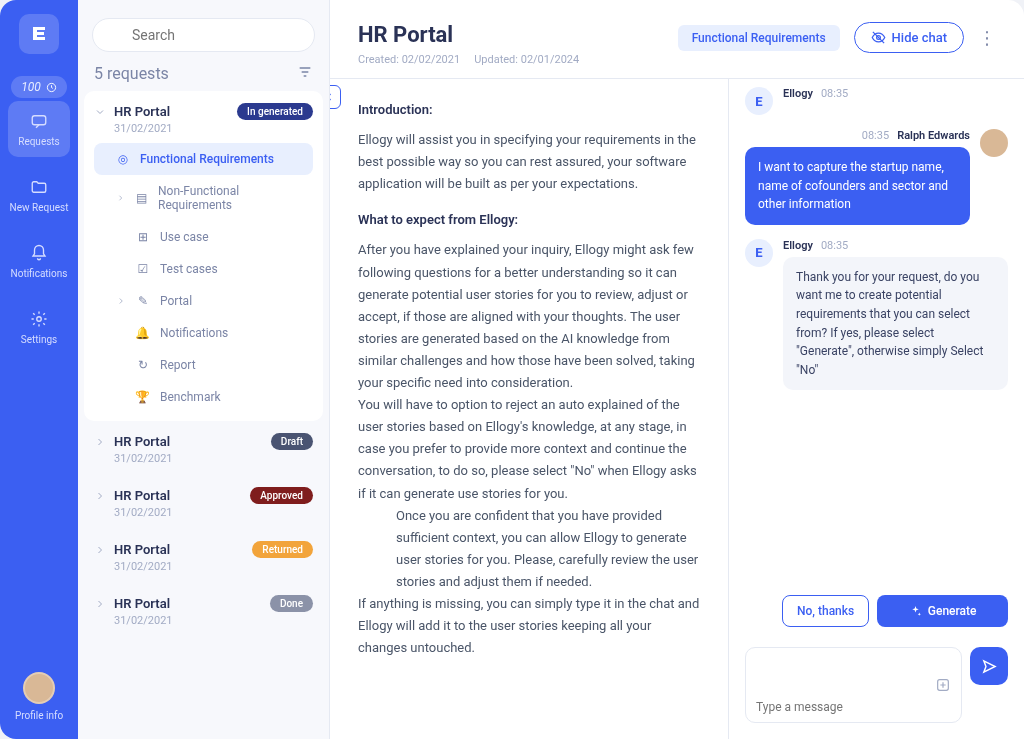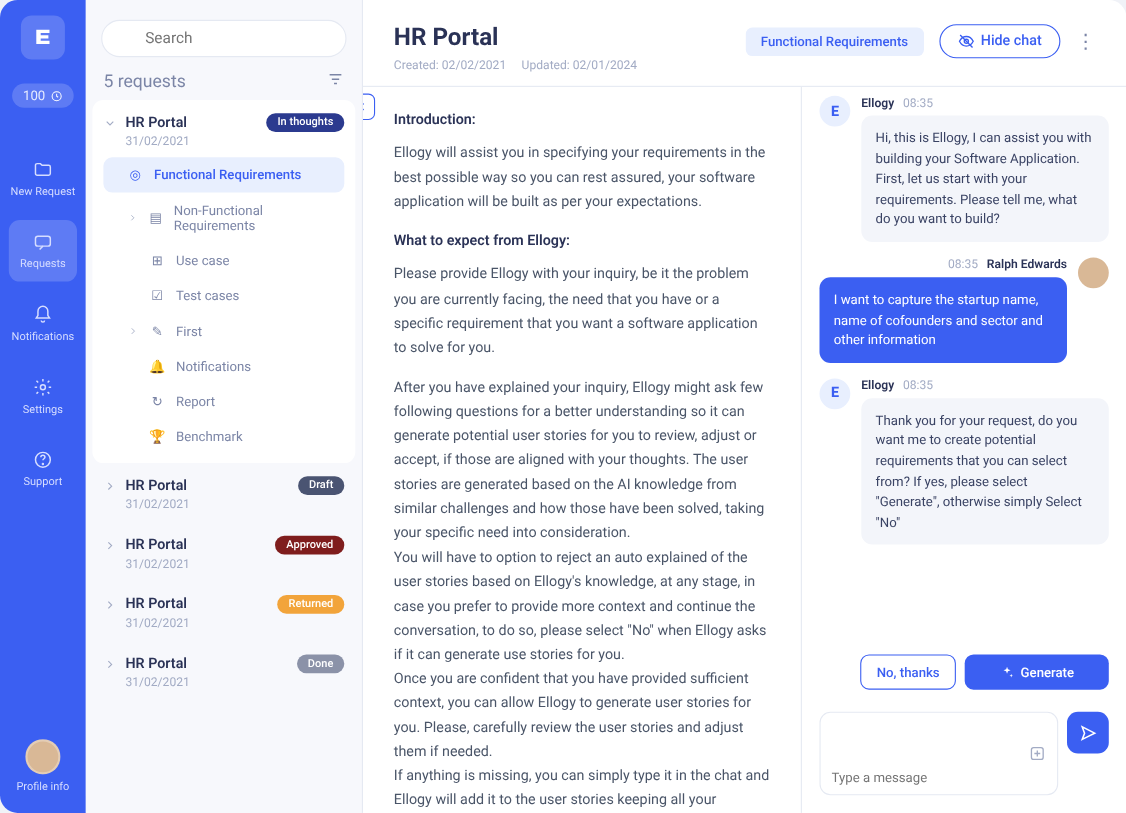--- a/index.html
+++ b/index.html
@@ -14,21 +14,21 @@
     --bg: #F7F8FC;
     --white: #FFFFFF;
   }
   * { box-sizing: border-box; margin: 0; padding: 0; font-family: -apple-system, BlinkMacSystemFont, "Segoe UI", Roboto, sans-serif; }
   body { background: #F0F2F7; width: 1024px; height: 739px; overflow: hidden; }
   .app { display: flex; width: 100%; height: 100%; background: var(--white); border-radius: 16px; }
 
   
   .rail { width: 78px; background: var(--blue); display: flex; flex-direction: column; align-items: center; padding: 14px 0 18px; border-radius: 16px 0 0 16px; color: #E6EBFF; }
   .rail .logo { width: 40px; height: 40px; background: rgba(255,255,255,0.18); border-radius: 10px; display: flex; align-items: center; justify-content: center; margin-bottom: 22px; }
-  .rail .badge { background: rgba(255,255,255,0.18); padding: 4px 10px; border-radius: 12px; font-size: 12px; display: flex; align-items: center; gap: 5px; margin-bottom: 36px; }
+  .rail .badge { background: rgba(255,255,255,0.18); padding: 4px 10px; border-radius: 12px; font-size: 12px; display: flex; align-items: center; gap: 5px; margin-bottom: 3px; font-style: italic; }
   .rail .nav { display: flex; flex-direction: column; gap: 10px; align-items: center; width: 100%; }
   .rail .nav-item { font-size: 10px; color: #D6DDFF; display: flex; flex-direction: column; align-items: center; gap: 5px; padding: 10px 0; width: 62px; border-radius: 10px; cursor: pointer; }
   .rail .nav-item.active { background: rgba(255,255,255,0.18); }
   .rail .nav-item .icn { width: 20px; height: 20px; display: flex; align-items: center; justify-content: center; }
   .rail .spacer { flex: 1; }
   .rail .profile { font-size: 10px; color: #D6DDFF; text-align: center; }
   .rail .profile .avatar { width: 32px; height: 32px; border-radius: 50%; background: #D9B896; margin: 0 auto 6px; border: 2px solid rgba(255,255,255,0.3); }
 
   
   .sidebar { width: 252px; background: var(--bg); display: flex; flex-direction: column; border-right: 1px solid var(--border); }
@@ -112,64 +112,54 @@
         </svg>
     </div>
     <div class="badge">
       <span>100</span>
       <svg width="11" height="11" viewBox="0 0 24 24" fill="none" stroke="#fff" stroke-width="2">
           <circle cx="12" cy="12" r="9"></circle>
           <path d="M12 7v5l3 2"></path>
         </svg>
     </div>
     <div class="nav">
-      <div class="nav-item">
-        <span class="icn">
-            <svg width="18" height="18" viewBox="0 0 24 24" fill="none" stroke="currentColor" stroke-width="1.8">
-              <path d="M3 7a2 2 0 012-2h4l2 2h8a2 2 0 012 2v8a2 2 0 01-2 2H5a2 2 0 01-2-2z"></path>
-            </svg>
-          </span>
-        <span>New Request</span>
-      </div>
       <div class="nav-item active">
         <span class="icn">
             <svg width="18" height="18" viewBox="0 0 24 24" fill="none" stroke="currentColor" stroke-width="1.8">
               <rect x="3" y="5" width="18" height="12" rx="3"></rect>
               <path d="M8 21l4-4"></path>
             </svg>
           </span>
         <span>Requests</span>
       </div>
       <div class="nav-item">
         <span class="icn">
             <svg width="18" height="18" viewBox="0 0 24 24" fill="none" stroke="currentColor" stroke-width="1.8">
+              <path d="M3 7a2 2 0 012-2h4l2 2h8a2 2 0 012 2v8a2 2 0 01-2 2H5a2 2 0 01-2-2z"></path>
+            </svg>
+          </span>
+        <span>New Request</span>
+      </div>
+      <div class="nav-item">
+        <span class="icn">
+            <svg width="18" height="18" viewBox="0 0 24 24" fill="none" stroke="currentColor" stroke-width="1.8">
               <path d="M6 8a6 6 0 1112 0v5l2 3H4l2-3z"></path>
               <path d="M10 19a2 2 0 004 0"></path>
             </svg>
           </span>
         <span>Notifications</span>
       </div>
       <div class="nav-item">
         <span class="icn">
             <svg width="18" height="18" viewBox="0 0 24 24" fill="none" stroke="currentColor" stroke-width="1.8">
               <circle cx="12" cy="12" r="3"></circle>
               <path d="M12 2v3M12 19v3M4.2 4.2l2.1 2.1M17.7 17.7l2.1 2.1M2 12h3M19 12h3M4.2 19.8l2.1-2.1M17.7 6.3l2.1-2.1"></path>
             </svg>
           </span>
         <span>Settings</span>
-      </div>
-      <div class="nav-item">
-        <span class="icn">
-            <svg width="18" height="18" viewBox="0 0 24 24" fill="none" stroke="currentColor" stroke-width="1.8">
-              <circle cx="12" cy="12" r="9"></circle>
-              <path d="M9.5 9a2.5 2.5 0 115 0c0 1.5-2.5 2-2.5 3.5"></path>
-              <circle cx="12" cy="17" r=".6" fill="currentColor"></circle>
-            </svg>
-          </span>
-        <span>Support</span>
       </div>
     </div>
     <div class="spacer"></div>
     <div class="profile">
       <div class="avatar"></div>
       <div>Profile info</div>
     </div>
   </div>
 
   <div class="sidebar">
@@ -187,21 +177,21 @@
         </svg>
     </div>
     <div class="req-list">
 
       <div class="req expanded">
         <div class="row">
           <svg class="chev" width="12" height="12" viewBox="0 0 24 24" fill="none" stroke="currentColor" stroke-width="2">
               <path d="M6 9l6 6 6-6"></path>
             </svg>
           <span class="title">HR Portal</span>
-          <span class="pill progress">In thoughts</span>
+          <span class="pill progress">In generated</span>
         </div>
         <div class="date">31/02/2021</div>
         <div class="subtree">
           <div class="sub active">
             <span class="icn">◎</span>
             <span>Functional Requirements</span>
           </div>
           <div class="sub">
             <svg class="chev" width="10" height="10" viewBox="0 0 24 24" fill="none" stroke="currentColor" stroke-width="2">
                 <path d="M9 6l6 6-6 6"></path>
@@ -215,21 +205,21 @@
           </div>
           <div class="sub" style="padding-left:42px;">
             <span class="icn">☑</span>
             <span>Test cases</span>
           </div>
           <div class="sub">
             <svg class="chev" width="10" height="10" viewBox="0 0 24 24" fill="none" stroke="currentColor" stroke-width="2">
                 <path d="M9 6l6 6-6 6"></path>
               </svg>
             <span class="icn">✎</span>
-            <span>First</span>
+            <span>Portal</span>
           </div>
           <div class="sub" style="padding-left:42px;">
             <span class="icn">🔔</span>
             <span>Notifications</span>
           </div>
           <div class="sub" style="padding-left:42px;">
             <span class="icn">↻</span>
             <span>Report</span>
           </div>
           <div class="sub" style="padding-left:42px;">
@@ -308,38 +298,36 @@
     <div class="content-row">
       <div class="doc">
         <div class="collapse-btn">
           <svg width="12" height="12" viewBox="0 0 24 24" fill="none" stroke="currentColor" stroke-width="2.5">
               <path d="M15 6l-6 6 6 6"></path>
             </svg>
         </div>
         <h3>Introduction:</h3>
         <p>Ellogy will assist you in specifying your requirements in the best possible way so you can rest assured, your software application will be built as per your expectations.</p>
         <h3>What to expect from Ellogy:</h3>
-        <p>Please provide Ellogy with your inquiry, be it the problem you are currently facing, the need that you have or a specific requirement that you want a software application to solve for you.</p>
         <p style="margin-bottom:0;">After you have explained your inquiry, Ellogy might ask few following questions for a better understanding so it can generate potential user stories for you to review, adjust or accept, if those are aligned with your thoughts. The user stories are generated based on the AI knowledge from similar challenges and how those have been solved, taking your specific need into consideration.</p>
         <p style="margin-bottom:0;">You will have to option to reject an auto explained of the user stories based on Ellogy's knowledge, at any stage, in case you prefer to provide more context and continue the conversation, to do so, please select "No" when Ellogy asks if it can generate use stories for you.</p>
-        <p style="margin-bottom:0;">Once you are confident that you have provided sufficient context, you can allow Ellogy to generate user stories for you. Please, carefully review the user stories and adjust them if needed.</p>
+        <p style="margin-bottom:0;margin-left:38px;">Once you are confident that you have provided sufficient context, you can allow Ellogy to generate user stories for you. Please, carefully review the user stories and adjust them if needed.</p>
         <p style="margin-bottom:0;">If anything is missing, you can simply type it in the chat and Ellogy will add it to the user stories keeping all your changes untouched.</p>
 
       </div>
 
       <div class="chat">
         <div class="chat-body">
           <div class="msg">
             <div class="av bot">E</div>
             <div class="bubble-wrap">
               <div class="name-row">
                 <span class="name">Ellogy</span>
                 <span class="time">08:35</span>
               </div>
-              <div class="bubble">Hi, this is Ellogy, I can assist you with building your Software Application. First, let us start with your requirements. Please tell me, what do you want to build?</div>
             </div>
           </div>
           <div class="msg right">
             <div class="av user"></div>
             <div class="bubble-wrap">
               <div class="name-row">
                 <span class="time">08:35</span>
                 <span class="name">Ralph Edwards</span>
               </div>
               <div class="bubble">I want to capture the startup name, name of cofounders and sector and other information</div>

